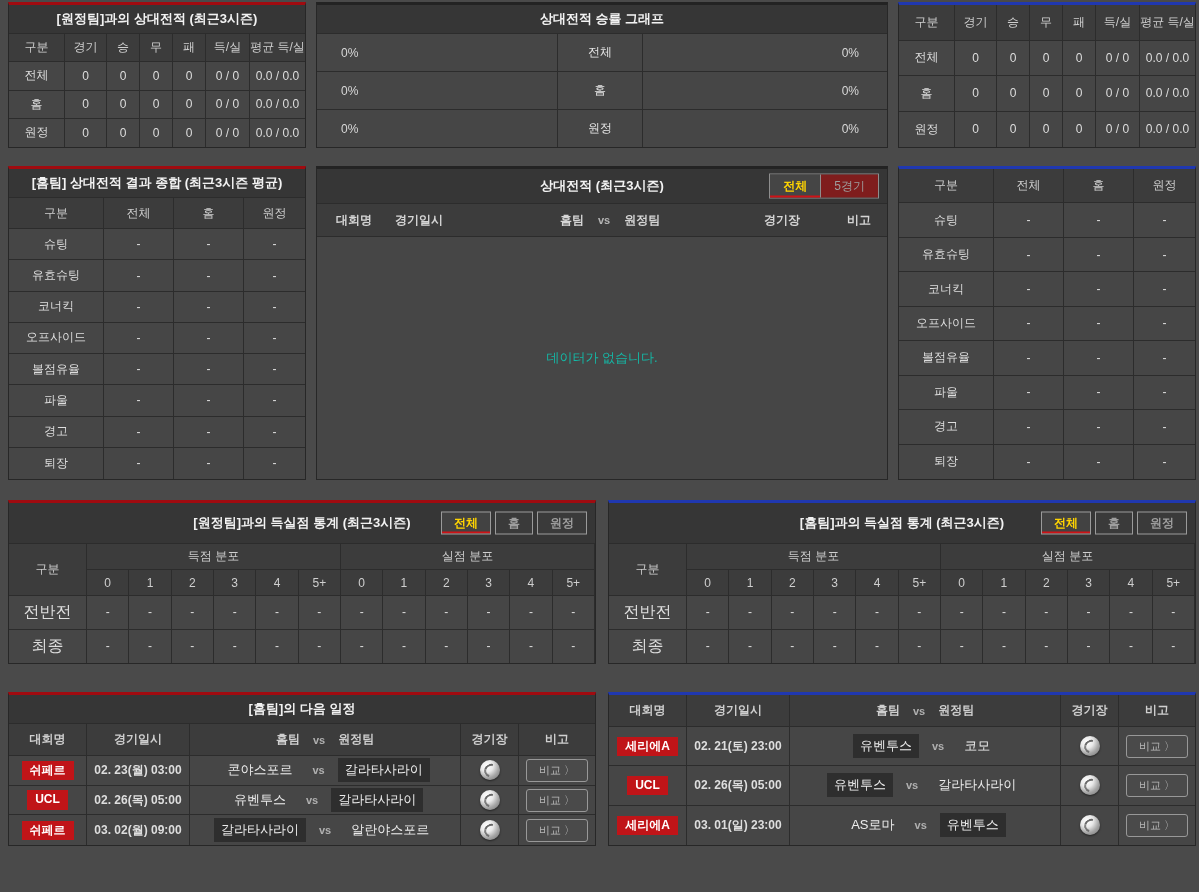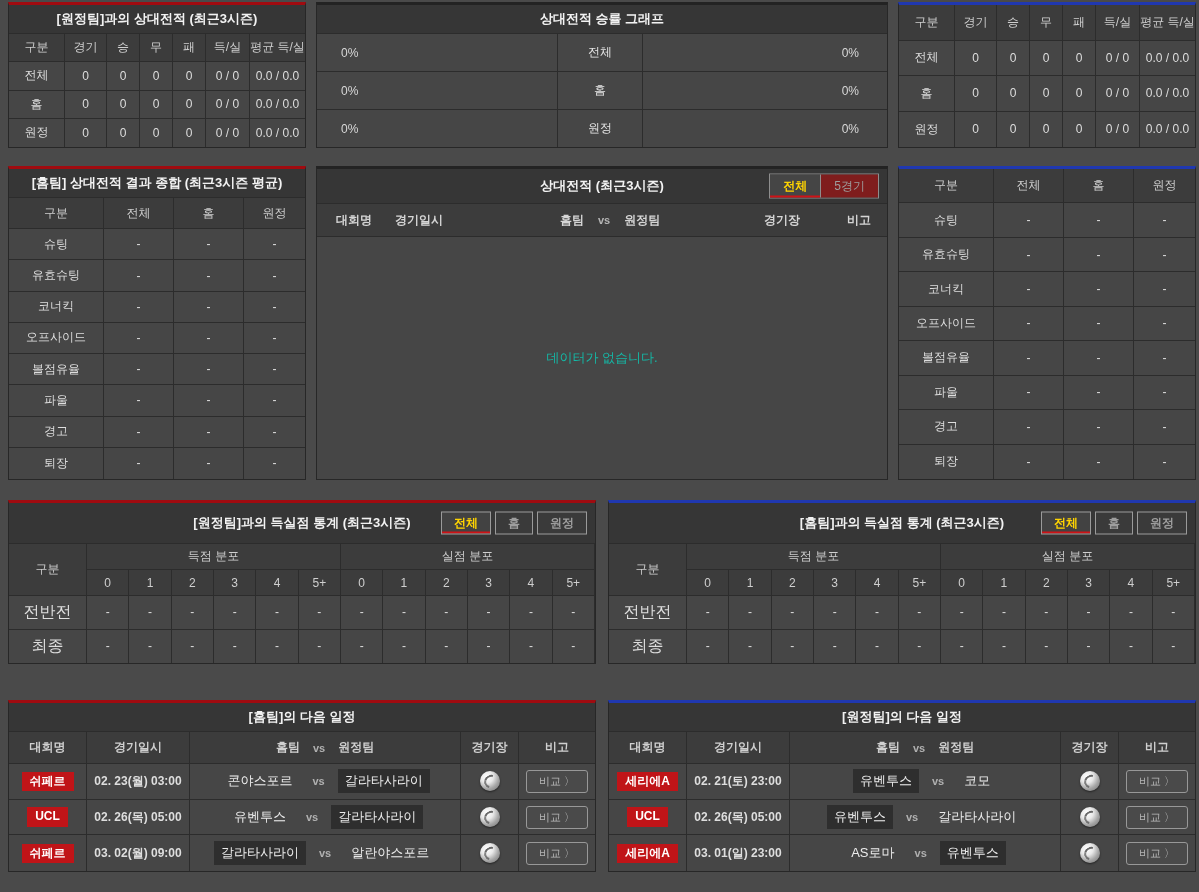--- a/index.html
+++ b/index.html
@@ -21,21 +21,21 @@
   html,body{margin:0;padding:0;}
   body{
     width:1199px;height:892px;background:var(--bg-page);
     font-family:"Liberation Sans", sans-serif;
     overflow:hidden;position:relative;
   }
   .row{display:flex;padding-left:8px;padding-right:3px;box-sizing:border-box;}
   .row1{margin-top:2px;height:146px;gap:10px;}
   .row2{margin-top:18px;height:314px;gap:10px;}
   .row3{margin-top:20px;height:164px;gap:12px;}
-  .row4{margin-top:36px;height:172px;gap:12px;}
+  .row4{margin-top:28px;height:154px;gap:12px;}
 
   .panel{
     background:var(--panel);
     border:1px solid var(--panel-border);
     border-top:3px solid #232323;
     box-sizing:border-box;
     display:flex;flex-direction:column;
   }
   .panel.red{border-top-color:var(--red);}
   .panel.blue{border-top-color:var(--blue);}
@@ -589,21 +589,20 @@
             <span class="globe"></span>
           </div>
         <div class="td sc-note">
             <button class="cmp">비교 〉</button>
           </div>
       </div>
     </div>
   </section>
 
   <section class="panel blue whalf">
-    <div class="title">[원정팀]의 다음 일정</div>
     <div class="tbl">
       <div class="tr th sh">
         <div class="td sc-league">대회명</div>
         <div class="td sc-date">경기일시</div>
         <div class="td sc-teams">
           <span>홈팀</span>
           <span class="vs">vs</span>
           <span>원정팀</span>
         </div>
         <div class="td sc-stadium">경기장</div>

